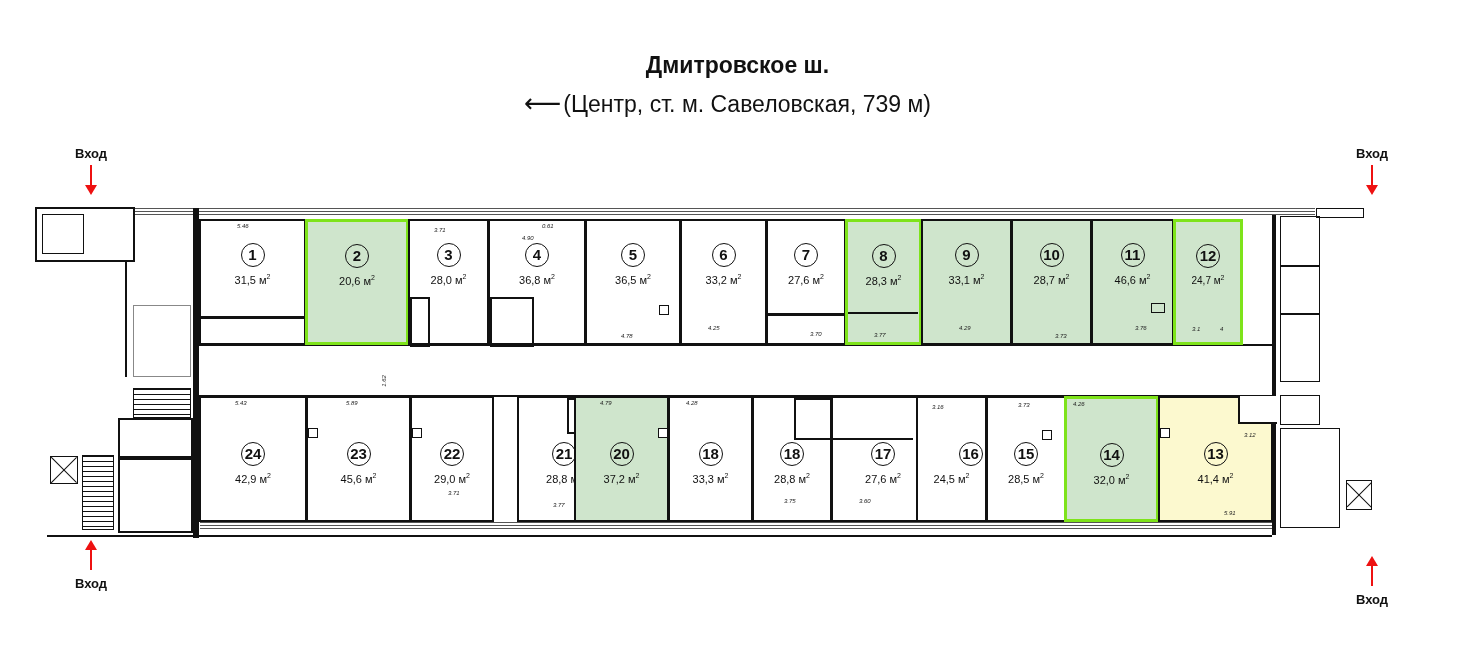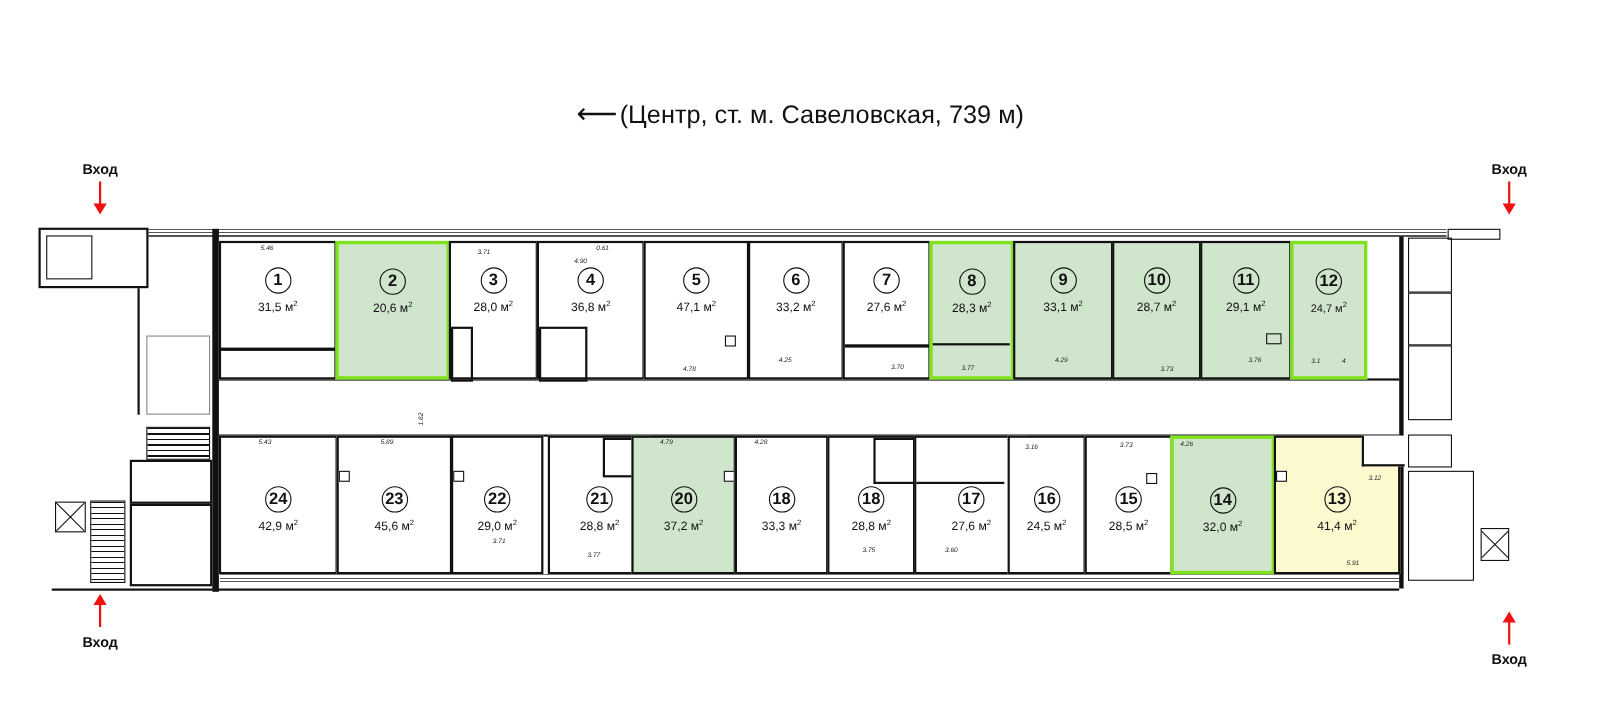--- a/index.html
+++ b/index.html
@@ -30,20 +30,21 @@
   .shaft::after { transform:translate(-50%,-50%) rotate(-45deg); }
   .stairs { position:absolute; background:repeating-linear-gradient(#111 0 1px, #fff 1px 5px); border:1px solid #111; box-sizing:border-box; }
   .thin { position:absolute; border:1px solid #111; box-sizing:border-box; }
   .col { position:absolute; width:10px; height:10px; border:1px solid #111; background:#fff; box-sizing:border-box; }
 </style>
 </head>
 <body>
 
 <div class="plan">
 
+  <div class="street-top street-title">Дмитровское ш.</div>
   <div class="street-top street-sub">
     <span class="arrow">⟵</span><span>(Центр, ст. м. Савеловская, 739 м)</span>
   </div>
 
   <div class="entry" style="left:61px;top:146px;">
     <span>Вход</span>
     <span class="arr down"></span>
   </div>
   <div class="entry" style="left:1342px;top:146px;">
     <span>Вход</span>
@@ -106,21 +107,21 @@
   </div>
   <div class="room" style="left:488px;top:219px;width:98px;height:126px;">
     <div class="num" style="top:22px;">4</div>
     <div class="area" style="top:52px;"><span>36,8</span> <span>м</span><sup>2</sup></div>
     <div class="dim" style="left:32px;top:14px;">4.90</div>
     <div class="dim" style="left:52px;top:2px;">0.61</div>
     <div class="thin" style="left:0;top:76px;width:44px;height:50px;border-width:2px;"></div>
   </div>
   <div class="room" style="left:585px;top:219px;width:96px;height:126px;">
     <div class="num" style="top:22px;">5</div>
-    <div class="area" style="top:52px;"><span>47,1</span> <span>м</span><sup>2</sup></div>
+    <div class="area" style="top:52px;"><span>36,5</span> <span>м</span><sup>2</sup></div>
     <div class="col" style="left:72px;top:84px;"></div>
     <div class="dim" style="left:34px;top:112px;">4.78</div>
   </div>
   <div class="room" style="left:680px;top:219px;width:87px;height:126px;">
     <div class="num" style="top:22px;">6</div>
     <div class="area" style="top:52px;"><span>33,2</span> <span>м</span><sup>2</sup></div>
     <div class="dim" style="left:26px;top:104px;">4.25</div>
   </div>
   <div class="room" style="left:766px;top:219px;width:80px;height:126px;">
     <div class="num" style="top:22px;">7</div>
@@ -139,21 +140,21 @@
     <div class="area" style="top:52px;"><span>33,1</span> <span>м</span><sup>2</sup></div>
     <div class="dim" style="left:36px;top:104px;">4.29</div>
   </div>
   <div class="room green" style="left:1011px;top:219px;width:81px;height:126px;">
     <div class="num" style="top:22px;">10</div>
     <div class="area" style="top:52px;"><span>28,7</span> <span>м</span><sup>2</sup></div>
     <div class="dim" style="left:42px;top:112px;">3.73</div>
   </div>
   <div class="room green" style="left:1091px;top:219px;width:83px;height:126px;">
     <div class="num" style="top:22px;">11</div>
-    <div class="area" style="top:52px;"><span>29,1</span> <span>м</span><sup>2</sup></div>
+    <div class="area" style="top:52px;"><span>46,6</span> <span>м</span><sup>2</sup></div>
     <div class="thin" style="left:58px;top:82px;width:14px;height:10px;"></div>
     <div class="dim" style="left:42px;top:104px;">3.76</div>
   </div>
   <div class="room green hl" style="left:1173px;top:219px;width:70px;height:126px;">
     <div class="num" style="top:22px;">12</div>
     <div class="area" style="top:52px;font-size:10px;"><span>24,7</span> <span>м</span><sup>2</sup></div>
     <div class="dim" style="left:16px;top:104px;">3.1</div>
     <div class="dim" style="left:44px;top:104px;">4</div>
   </div>
 
@@ -167,21 +168,21 @@
     <div class="area" style="top:74px;"><span>45,6</span> <span>м</span><sup>2</sup></div>
     <div class="col" style="left:0;top:30px;"></div>
     <div class="dim" style="left:38px;top:2px;">5.89</div>
   </div>
   <div class="room" style="left:410px;top:396px;width:84px;height:126px;">
     <div class="num" style="top:44px;">22</div>
     <div class="area" style="top:74px;"><span>29,0</span> <span>м</span><sup>2</sup></div>
     <div class="col" style="left:0;top:30px;"></div>
     <div class="dim" style="left:36px;top:92px;">3.71</div>
   </div>
-  <div class="room" style="left:498px;top:396px;width:94px;height:126px;">
+  <div class="room" style="left:517px;top:396px;width:94px;height:126px;">
     <div class="num" style="top:44px;">21</div>
     <div class="area" style="top:74px;"><span>28,8</span> <span>м</span><sup>2</sup></div>
     <div class="thin" style="left:48px;top:0;width:30px;height:36px;border-width:2px;"></div>
     <div class="dim" style="left:34px;top:104px;">3.77</div>
   </div>
   <div class="room green" style="left:574px;top:396px;width:95px;height:126px;">
     <div class="num" style="top:44px;">20</div>
     <div class="area" style="top:74px;"><span>37,2</span> <span>м</span><sup>2</sup></div>
     <div class="col" style="left:82px;top:30px;"></div>
     <div class="dim" style="left:24px;top:2px;">4.79</div>
@@ -197,21 +198,21 @@
     <div class="thin" style="left:40px;top:0;width:38px;height:42px;border-width:2px;"></div>
     <div class="dim" style="left:30px;top:100px;">3.75</div>
   </div>
   <div class="room" style="left:831px;top:396px;width:104px;height:126px;">
     <div class="num" style="top:44px;">17</div>
     <div class="area" style="top:74px;"><span>27,6</span> <span>м</span><sup>2</sup></div>
     <div class="wall" style="left:0;top:40px;width:80px;height:2px;"></div>
     <div class="dim" style="left:26px;top:100px;">3.60</div>
   </div>
   <div class="room" style="left:916px;top:396px;width:71px;height:126px;">
-    <div class="num" style="top:44px;">16</div>
+    <div class="num" style="top:44px;margin-left:19px;">16</div>
     <div class="area" style="top:74px;"><span>24,5</span> <span>м</span><sup>2</sup></div>
     <div class="dim" style="left:14px;top:6px;">3.16</div>
   </div>
   <div class="room" style="left:986px;top:396px;width:80px;height:126px;">
     <div class="num" style="top:44px;">15</div>
     <div class="area" style="top:74px;"><span>28,5</span> <span>м</span><sup>2</sup></div>
     <div class="col" style="left:54px;top:32px;"></div>
     <div class="dim" style="left:30px;top:4px;">3.73</div>
   </div>
   <div class="room green hl" style="left:1064px;top:396px;width:95px;height:126px;">

